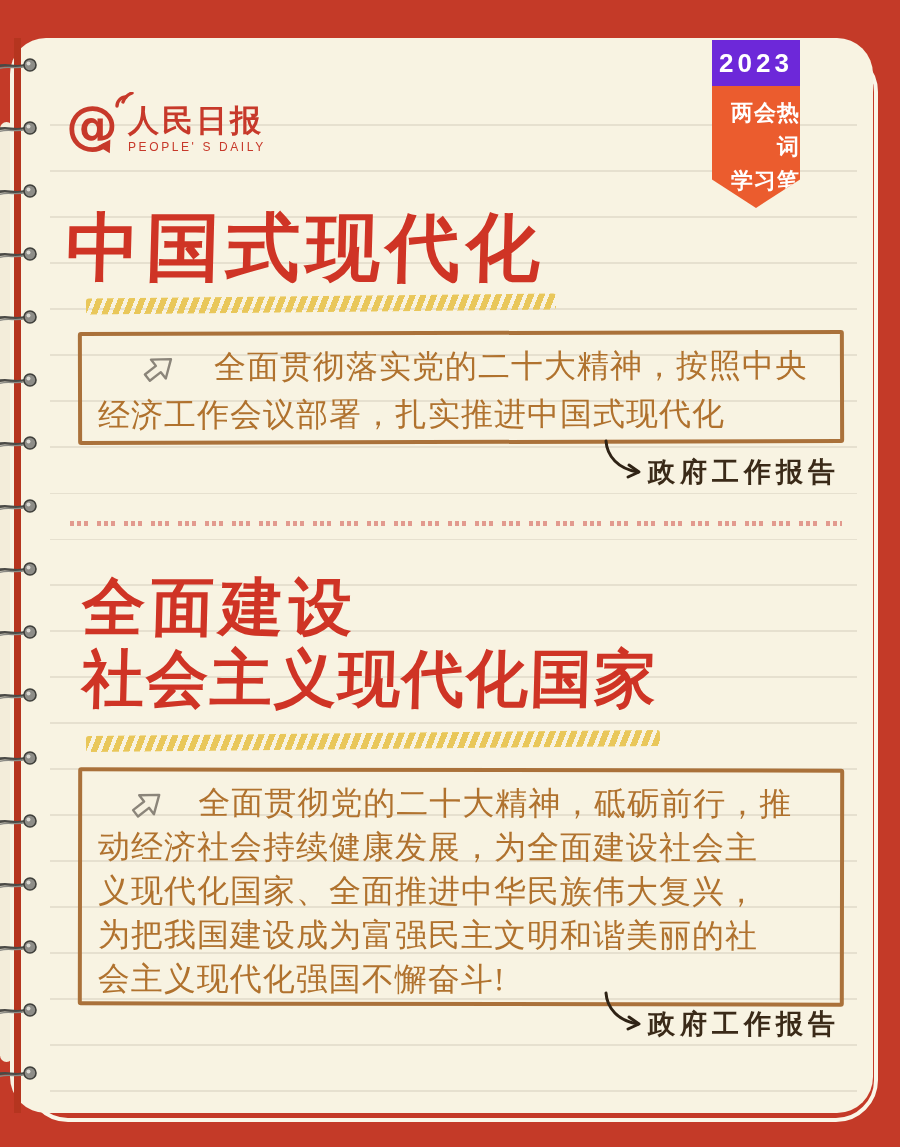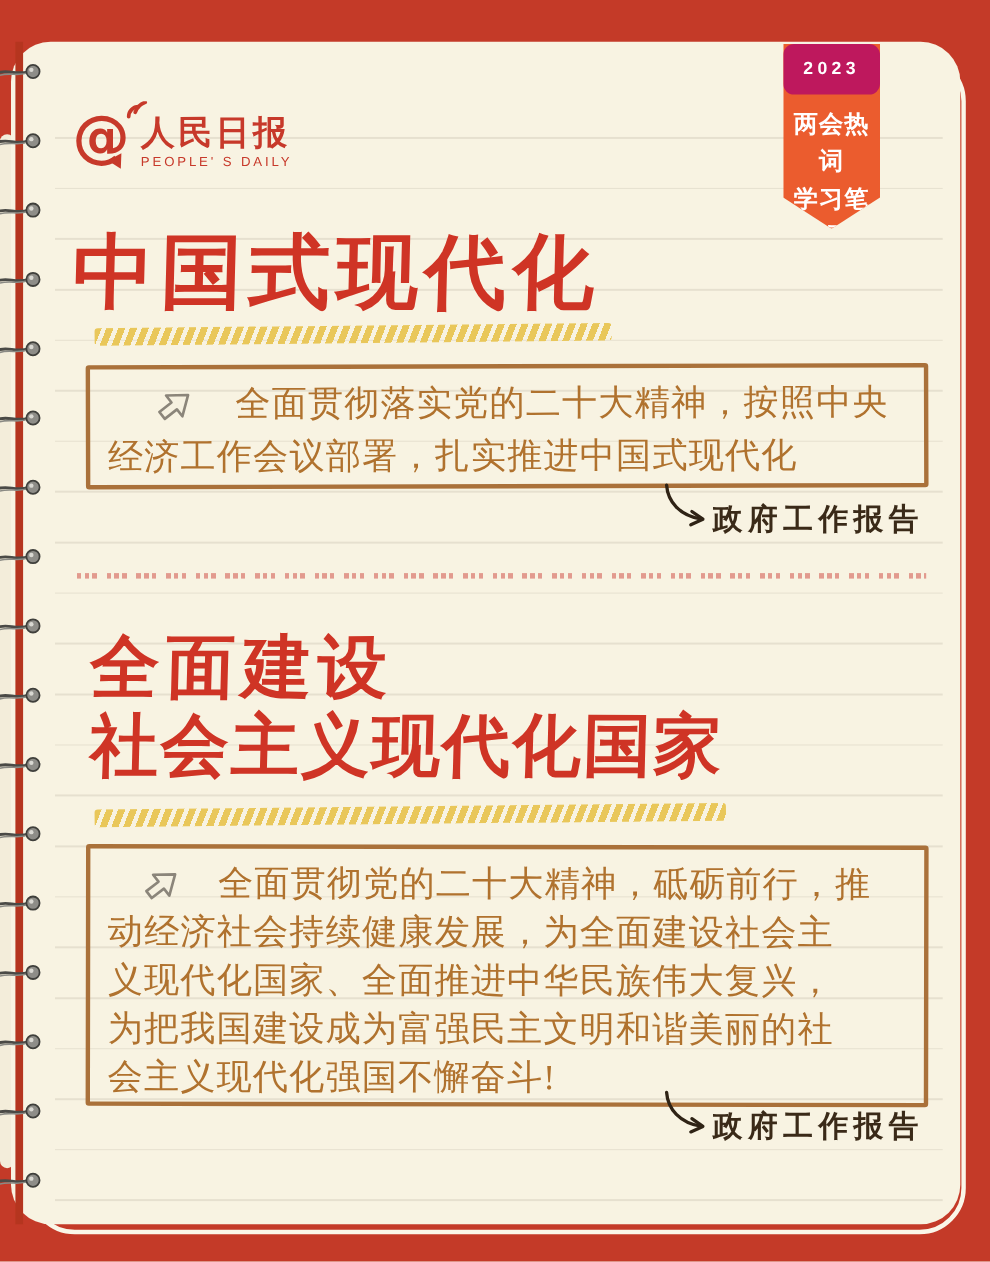--- a/index.html
+++ b/index.html
@@ -55,25 +55,25 @@
   .logo-en{
     font-weight:400;font-size:12px;color:#c7392a;letter-spacing:2.6px;margin-top:2px;
   }
   
   .ribbon{
     position:absolute;left:712px;top:40px;width:88px;height:168px;
     background:#eb5c2e;
     clip-path:polygon(0 0,100% 0,100% 83%,50% 100%,0 83%);
   }
   .ribbon-year{
-    height:46px;background:#be185d;display:flex;align-items:center;justify-content:center;
-    color:#fff;font-weight:900;font-size:16px;letter-spacing:4px;border-radius:10px;
+    height:46px;background:#6d28d9;display:flex;align-items:center;justify-content:center;
+    color:#fff;font-weight:900;font-size:26px;letter-spacing:4px;
   }
   .ribbon-label{
-    color:#fff;font-weight:900;font-size:22px;letter-spacing:1px;text-align:center;
+    color:#fff;font-weight:900;font-size:22px;letter-spacing:1px;text-align:right;
     line-height:34px;
   }
   .ribbon-label.first{margin-top:10px;}
   
   .h1{
     position:absolute;left:66px;top:208px;
     font-weight:900;font-size:74px;line-height:80px;color:#cf3425;letter-spacing:6px;
     transform:skewX(-1.5deg);white-space:nowrap;
   }
   .h2-line1{

